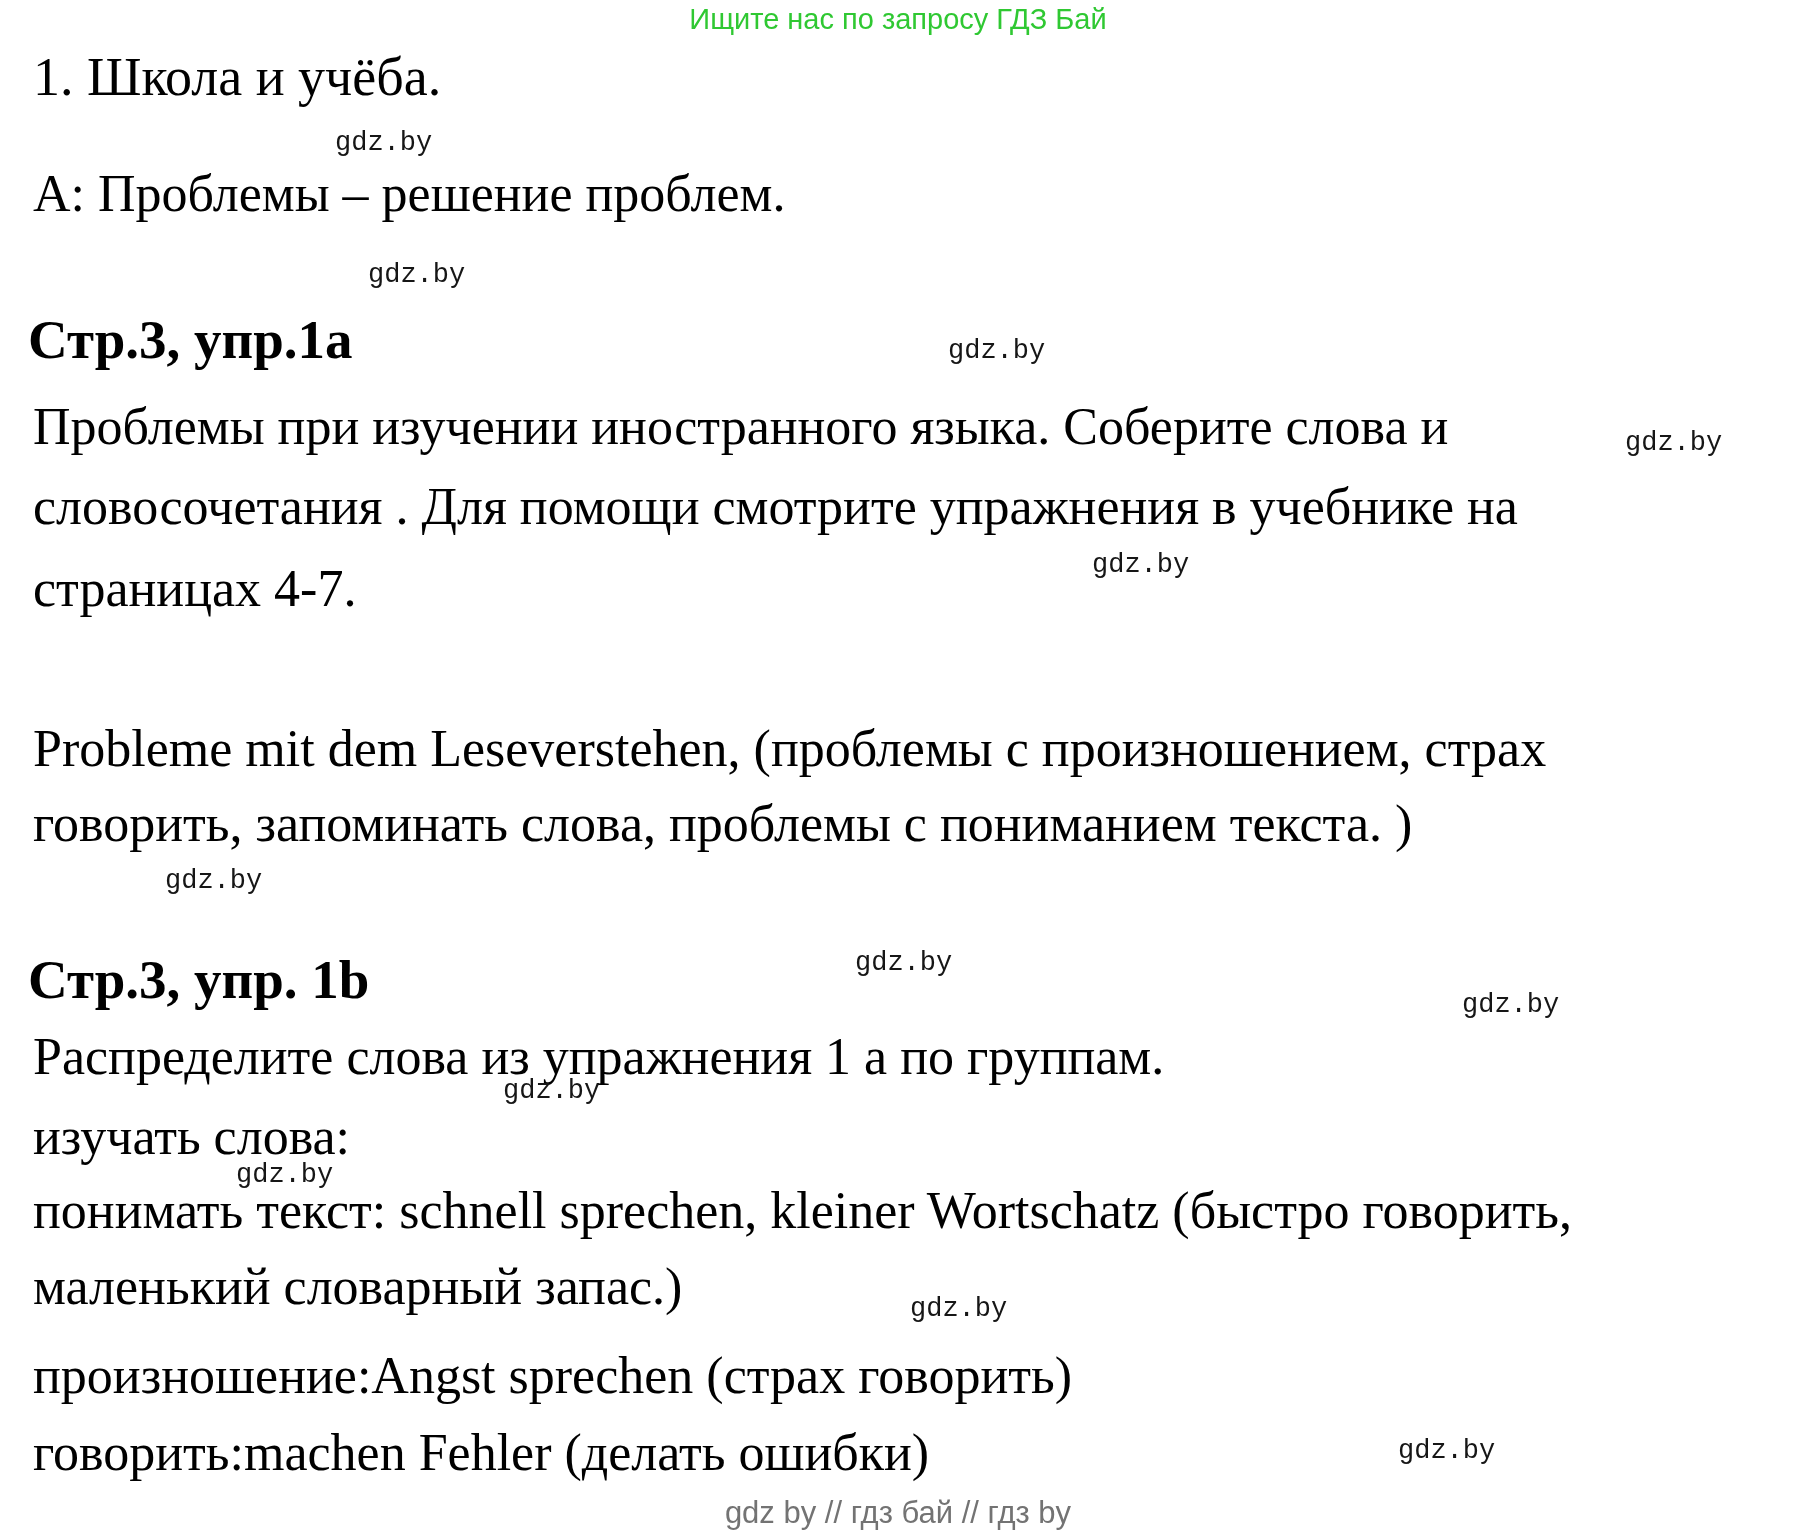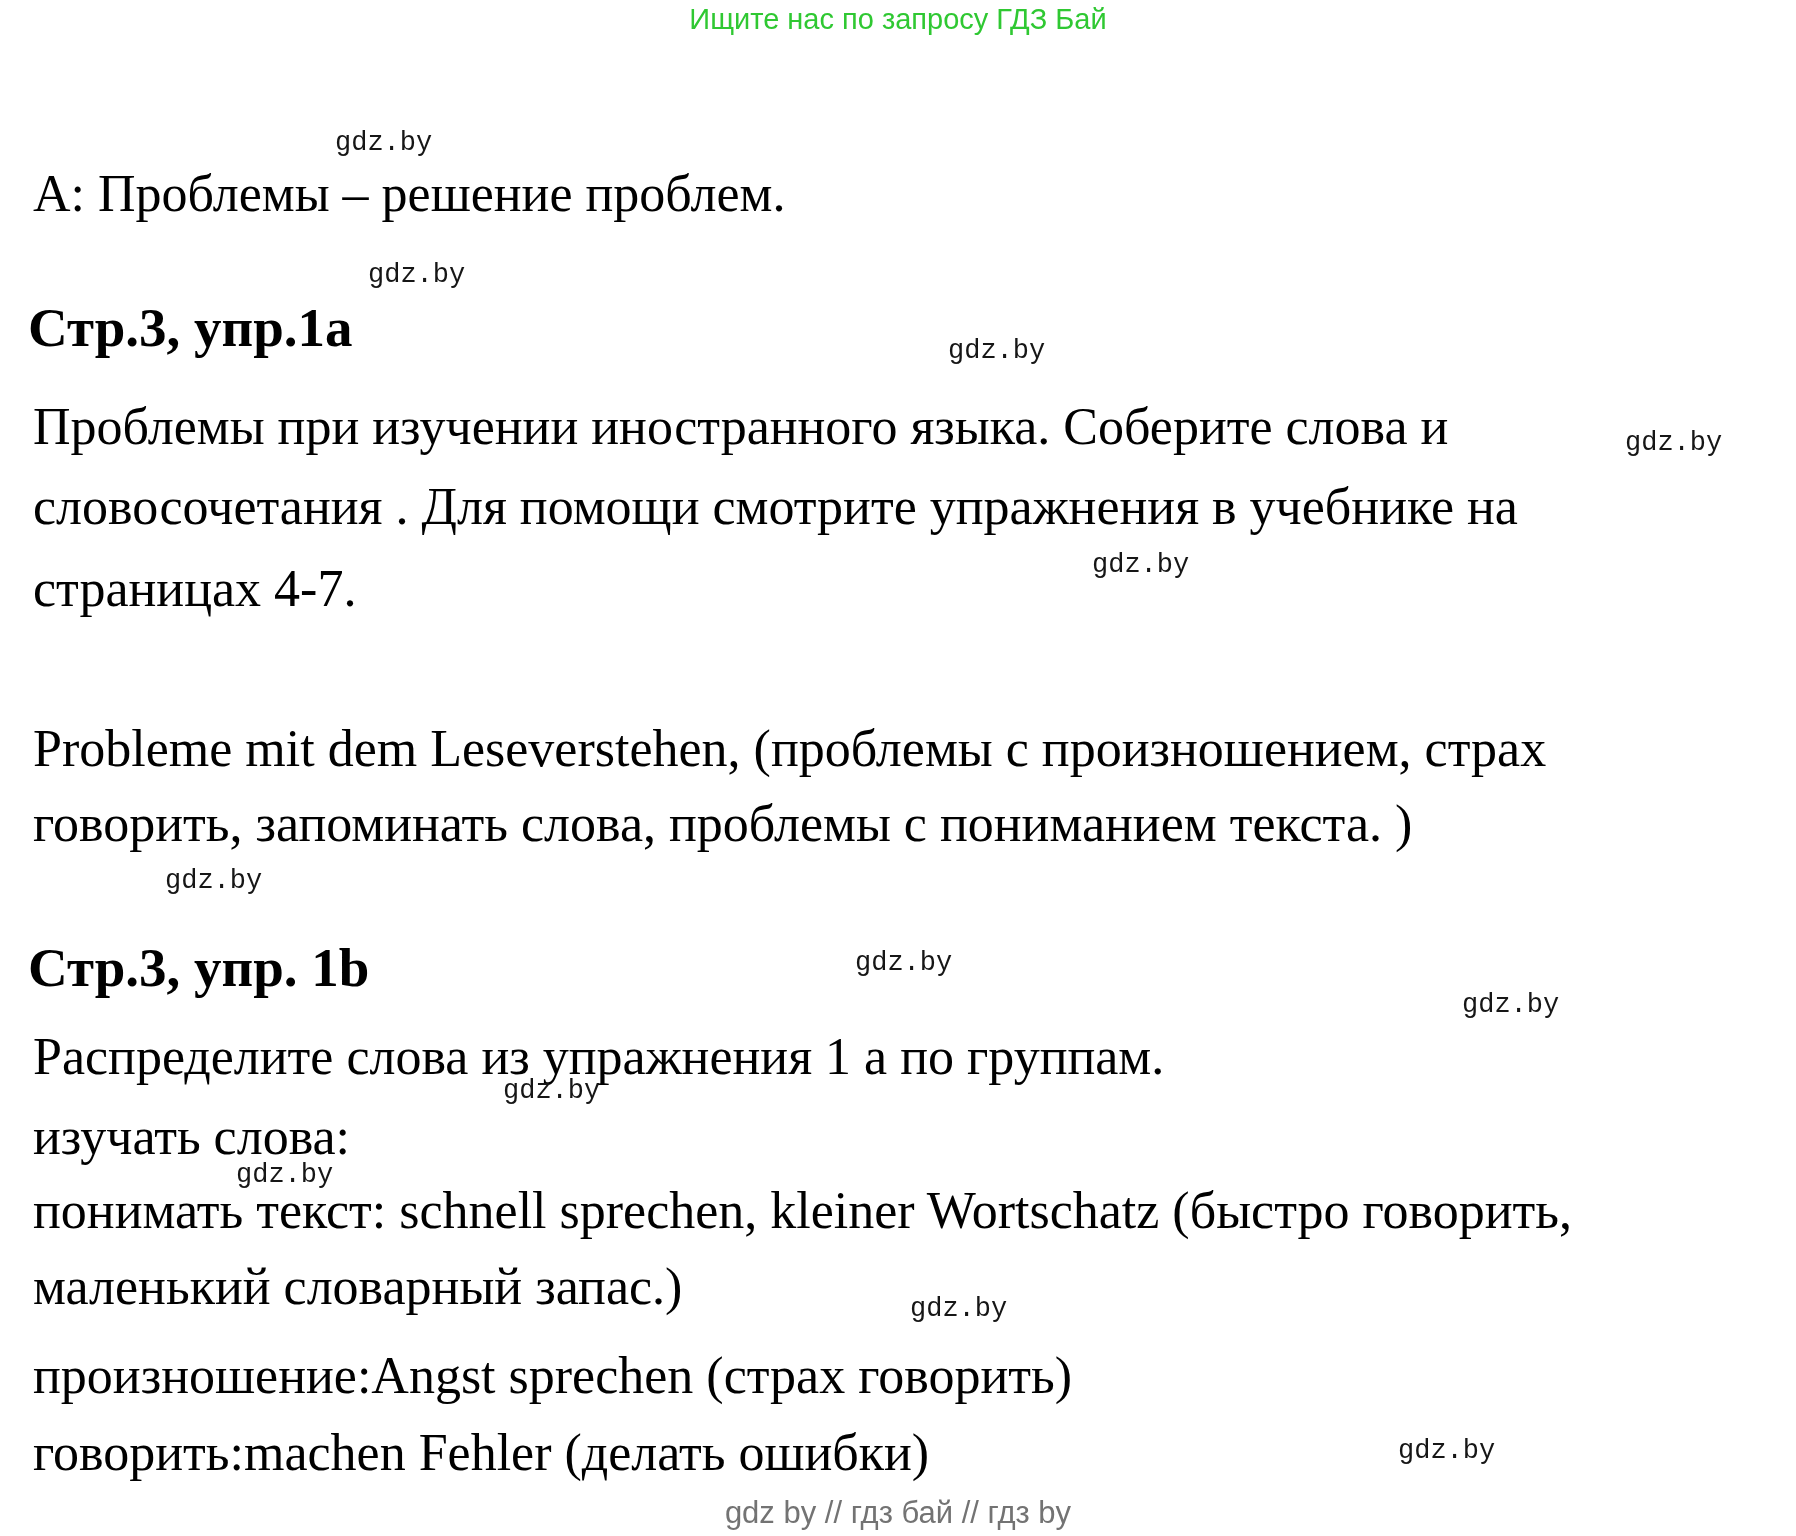--- a/index.html
+++ b/index.html
@@ -19,21 +19,21 @@
     font-size:29px;line-height:1.1;
     color:#2fc832;
   }
   .tl{
     position:absolute;left:33px;
     font-size:52px;line-height:1.18;
     white-space:nowrap;
     letter-spacing:0px;
   }
   .h1{font-size:54px;}
-  .bold{font-weight:bold;left:28px;font-size:55px;}
+  .bold{font-weight:bold;left:28px;font-size:55px;margin-top:12px;}
   .wm{
     position:absolute;
     font-family:Liberation Mono, monospace;
     font-size:27px;line-height:1;
     color:#161616;
     white-space:nowrap;
   }
   .footer{
     position:absolute;top:1496px;left:0;right:0;
     text-align:center;
@@ -42,20 +42,21 @@
     color:#737373;
   }
 </style>
 </head>
 <body>
 
 <div class="page">
 
   <div class="promo">Ищите нас по запросу ГДЗ Бай</div>
 
+  <div class="tl h1" style="top:46px">1. Школа и учёба.</div>
   <div class="tl" style="top:163px">А: Проблемы – решение проблем.</div>
 
   <div class="tl bold" style="top:296px">Стр.3, упр.1a</div>
   <div class="tl" style="top:396px">Проблемы при изучении иностранного языка. Соберите слова и</div>
   <div class="tl" style="top:476px">словосочетания . Для помощи смотрите упражнения в учебнике на</div>
   <div class="tl" style="top:558px">страницах 4-7.</div>
   <div class="tl" style="top:718px">Probleme mit dem Leseverstehen, (проблемы с произношением, страх</div>
   <div class="tl" style="top:793px">говорить, запоминать слова, проблемы с пониманием текста. )</div>
 
   <div class="tl bold" style="top:936px">Стр.3, упр. 1b</div>

